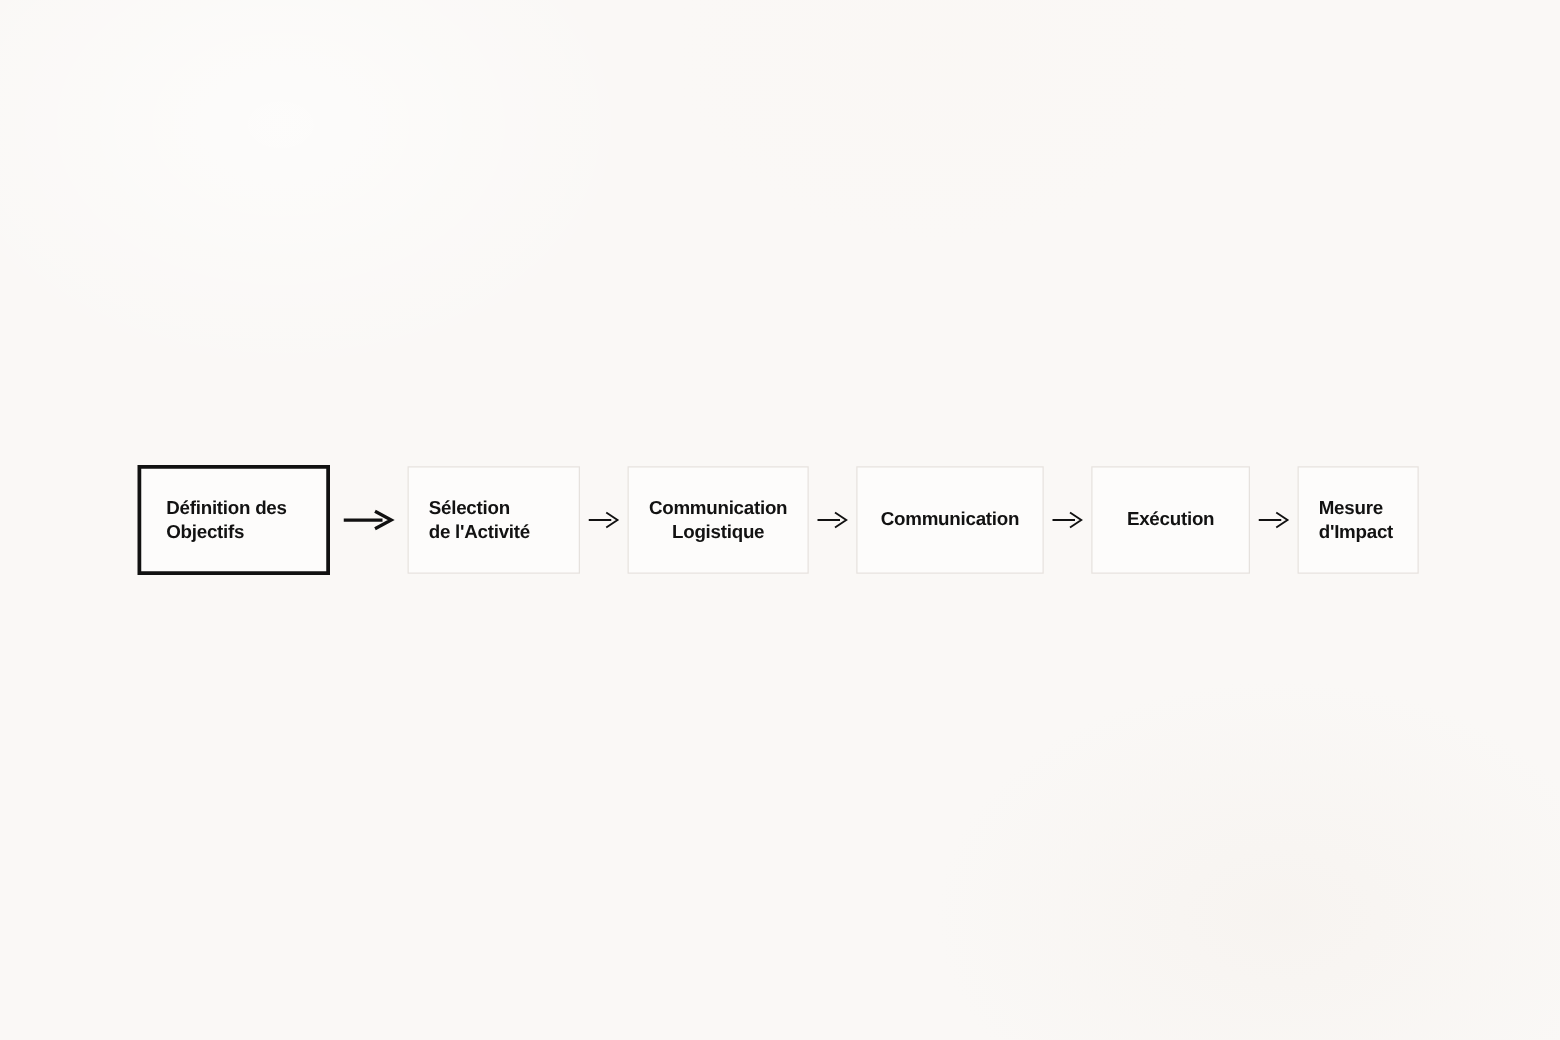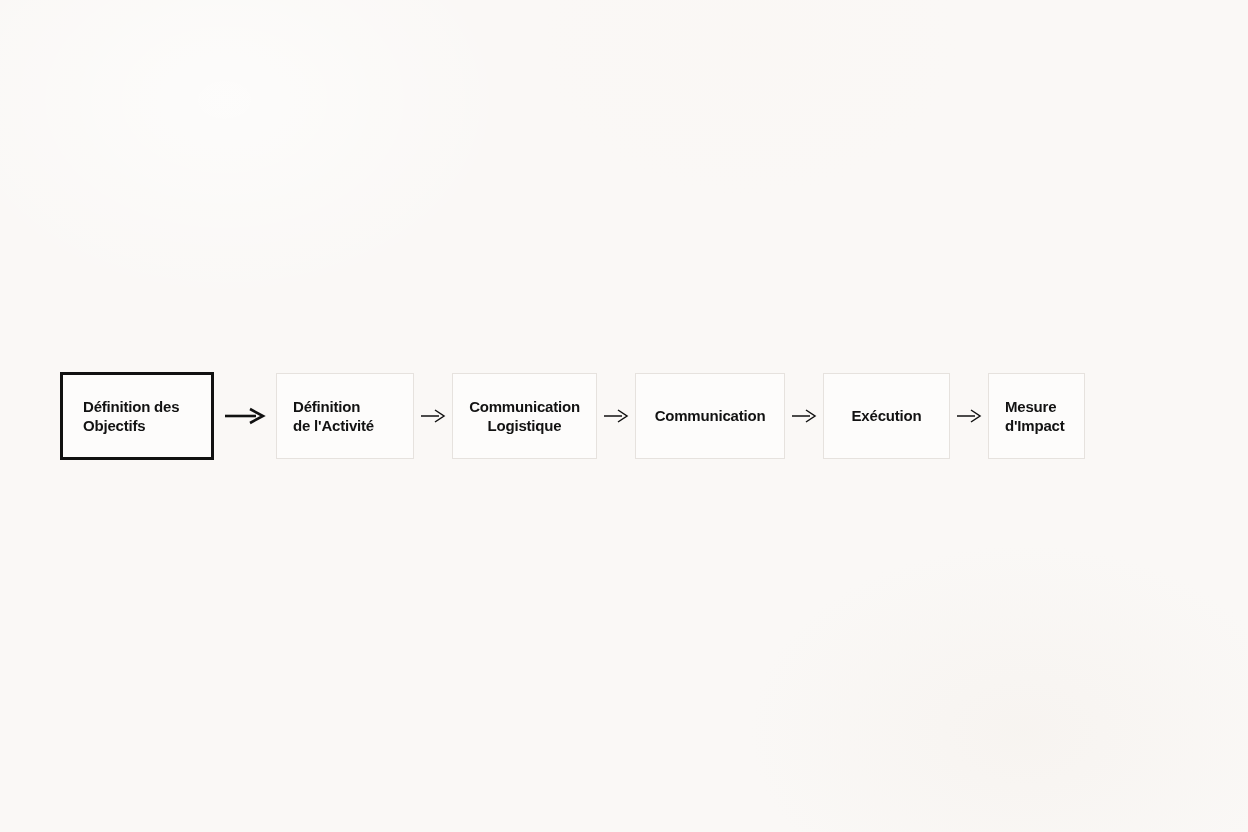--- a/index.html
+++ b/index.html
@@ -29,21 +29,21 @@
 
   #flow {
     position: absolute;
     left: 0;
     top: 0;
     width: 1248px;
     height: 832px;
     display: flex;
     align-items: center;
     justify-content: flex-start;
-    padding-left: 60px;
+    padding-left: 110px;
     box-sizing: border-box;
   }
 
   .chain {
     display: flex;
     align-items: center;
   }
 
   .node {
     box-sizing: border-box;
@@ -118,21 +118,21 @@
     </div>
 
     <div class="arrow lead">
       <svg width="44" height="20" viewBox="0 0 44 20" aria-hidden="true">
         <line x1="2" y1="10" x2="33" y2="10" stroke="currentColor" stroke-width="2.6" stroke-linecap="butt"></line>
         <polyline points="27,3 40,10 27,17" fill="none" stroke="currentColor" stroke-width="2.6" stroke-linecap="butt" stroke-linejoin="miter"></polyline>
       </svg>
     </div>
 
     <div class="node plain n2">
-      <span class="node-label">Définition
+      <span class="node-label">Sélection
 de l'Activité</span>
     </div>
 
     <div class="arrow step">
       <svg width="26" height="18" viewBox="0 0 26 18" aria-hidden="true">
         <line x1="1" y1="9" x2="19" y2="9" stroke="currentColor" stroke-width="1.5" stroke-linecap="butt"></line>
         <polyline points="15,3 24,9 15,15" fill="none" stroke="currentColor" stroke-width="1.5" stroke-linecap="butt" stroke-linejoin="miter"></polyline>
       </svg>
     </div>
 

